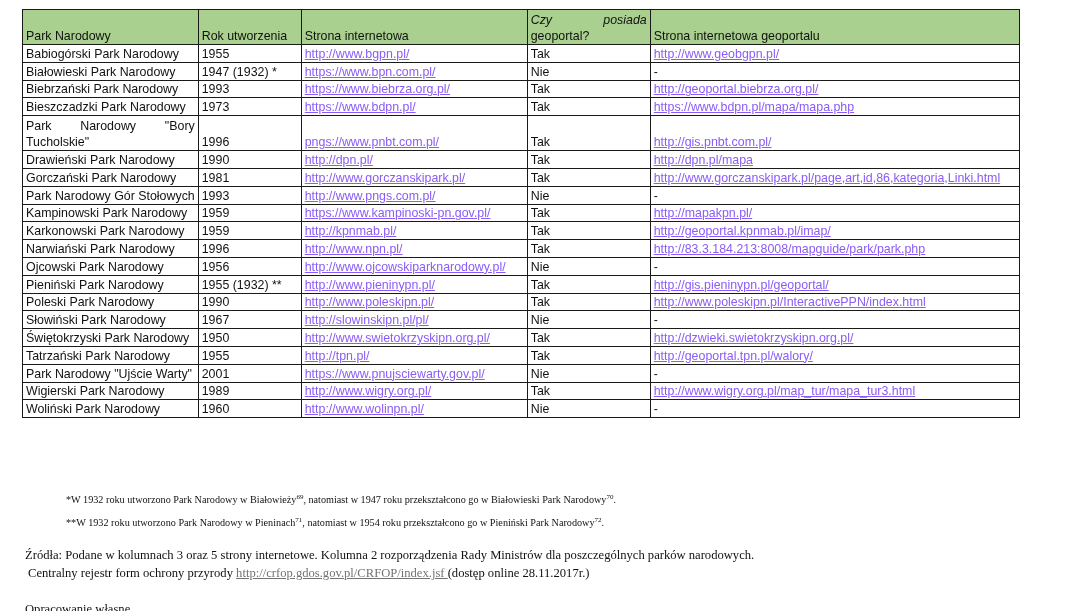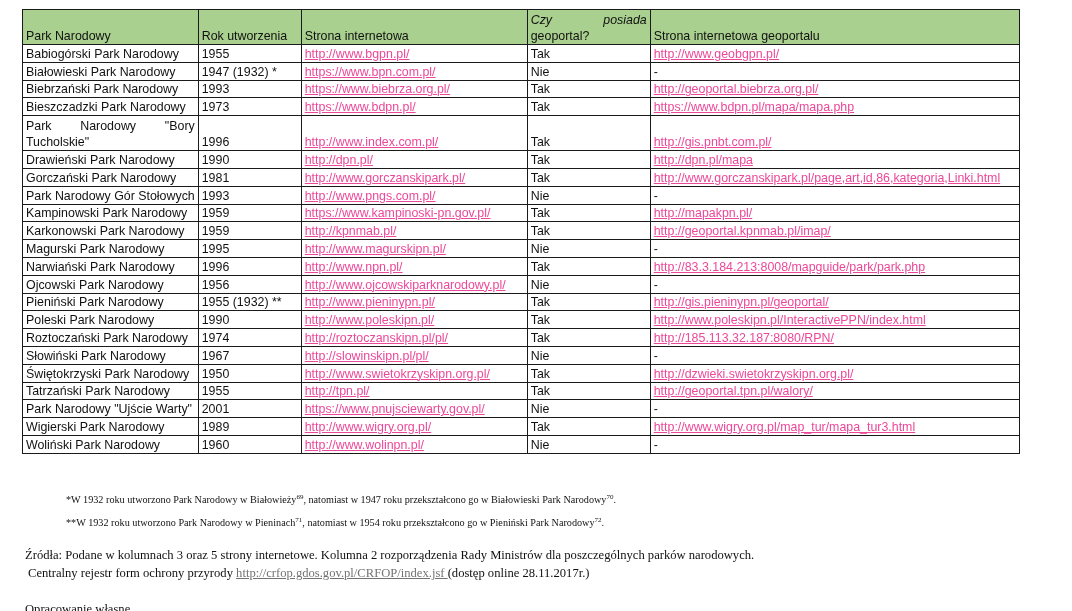--- a/index.html
+++ b/index.html
@@ -9,21 +9,21 @@
     border-collapse:collapse; table-layout:fixed;
     font-family:"Liberation Sans", sans-serif; font-size:12.4px; color:#111;
   }
   .tbl td, .tbl th {
     border:1px solid #1a1a1a; padding:0 3px; height:16.8px; line-height:16px;
     white-space:nowrap; overflow:hidden; vertical-align:bottom; text-align:left; font-weight:normal;
   }
   .tbl th { background:#a9d08e; height:34px; vertical-align:bottom; white-space:normal; line-height:16px; }
   .tbl tr.tall td { height:34px; white-space:normal; }
   .c1{width:175px;} .c2{width:103px;} .c3{width:226px;} .c4{width:123px;} .c5{width:369px;}
-  .lnk { color:#ec4899; text-decoration:underline; }
+  .lnk { color:#8b5cf6; text-decoration:underline; }
   .justify { text-align:justify; text-align-last:justify; display:block;font-style:italic; }
   .notes { position:absolute; left:0; top:0; font-family:"Liberation Serif", serif; color:#111; }
   .fn { position:absolute; font-size:10.2px; white-space:nowrap; }
   .fn sup { font-size:7px; }
   .src { position:absolute; font-size:12.6px; white-space:nowrap; }
   .src a { color:#737373; text-decoration:underline; }
 </style>
 </head>
 <body>
 
@@ -72,21 +72,21 @@
       <tr>
         <td>Bieszczadzki Park Narodowy</td>
         <td>1973</td>
         <td><a class="lnk">https://www.bdpn.pl/</a></td>
         <td>Tak</td>
         <td><a class="lnk">https://www.bdpn.pl/mapa/mapa.php</a></td>
       </tr>
       <tr class="tall">
         <td style="text-align: justify;">Park Narodowy "Bory Tucholskie"</td>
         <td>1996</td>
-        <td><a class="lnk">http://www.index.com.pl/</a></td>
+        <td><a class="lnk">pngs://www.pnbt.com.pl/</a></td>
         <td>Tak</td>
         <td><a class="lnk">http://gis.pnbt.com.pl/</a></td>
       </tr>
       <tr>
         <td>Drawieński Park Narodowy</td>
         <td>1990</td>
         <td><a class="lnk">http://dpn.pl/</a></td>
         <td>Tak</td>
         <td><a class="lnk">http://dpn.pl/mapa</a></td>
       </tr>
@@ -112,27 +112,20 @@
         <td><a class="lnk">http://mapakpn.pl/</a></td>
       </tr>
       <tr>
         <td>Karkonowski Park Narodowy</td>
         <td>1959</td>
         <td><a class="lnk">http://kpnmab.pl/</a></td>
         <td>Tak</td>
         <td><a class="lnk">http://geoportal.kpnmab.pl/imap/</a></td>
       </tr>
       <tr>
-        <td>Magurski Park Narodowy</td>
-        <td>1995</td>
-        <td><a class="lnk">http://www.magurskipn.pl/</a></td>
-        <td>Nie</td>
-        <td>-</td>
-      </tr>
-      <tr>
         <td>Narwiański Park Narodowy</td>
         <td>1996</td>
         <td><a class="lnk">http://www.npn.pl/</a></td>
         <td>Tak</td>
         <td><a class="lnk">http://83.3.184.213:8008/mapguide/park/park.php</a></td>
       </tr>
       <tr>
         <td>Ojcowski Park Narodowy</td>
         <td>1956</td>
         <td><a class="lnk">http://www.ojcowskiparknarodowy.pl/</a></td>
@@ -145,27 +138,20 @@
         <td><a class="lnk">http://www.pieninypn.pl/</a></td>
         <td>Tak</td>
         <td><a class="lnk">http://gis.pieninypn.pl/geoportal/</a></td>
       </tr>
       <tr>
         <td>Poleski Park Narodowy</td>
         <td>1990</td>
         <td><a class="lnk">http://www.poleskipn.pl/</a></td>
         <td>Tak</td>
         <td><a class="lnk">http://www.poleskipn.pl/InteractivePPN/index.html</a></td>
-      </tr>
-      <tr>
-        <td>Roztoczański Park Narodowy</td>
-        <td>1974</td>
-        <td><a class="lnk">http://roztoczanskipn.pl/pl/</a></td>
-        <td>Tak</td>
-        <td><a class="lnk">http://185.113.32.187:8080/RPN/</a></td>
       </tr>
       <tr>
         <td>Słowiński Park Narodowy</td>
         <td>1967</td>
         <td><a class="lnk">http://slowinskipn.pl/pl/</a></td>
         <td>Nie</td>
         <td>-</td>
       </tr>
       <tr>
         <td>Świętokrzyski Park Narodowy</td>

